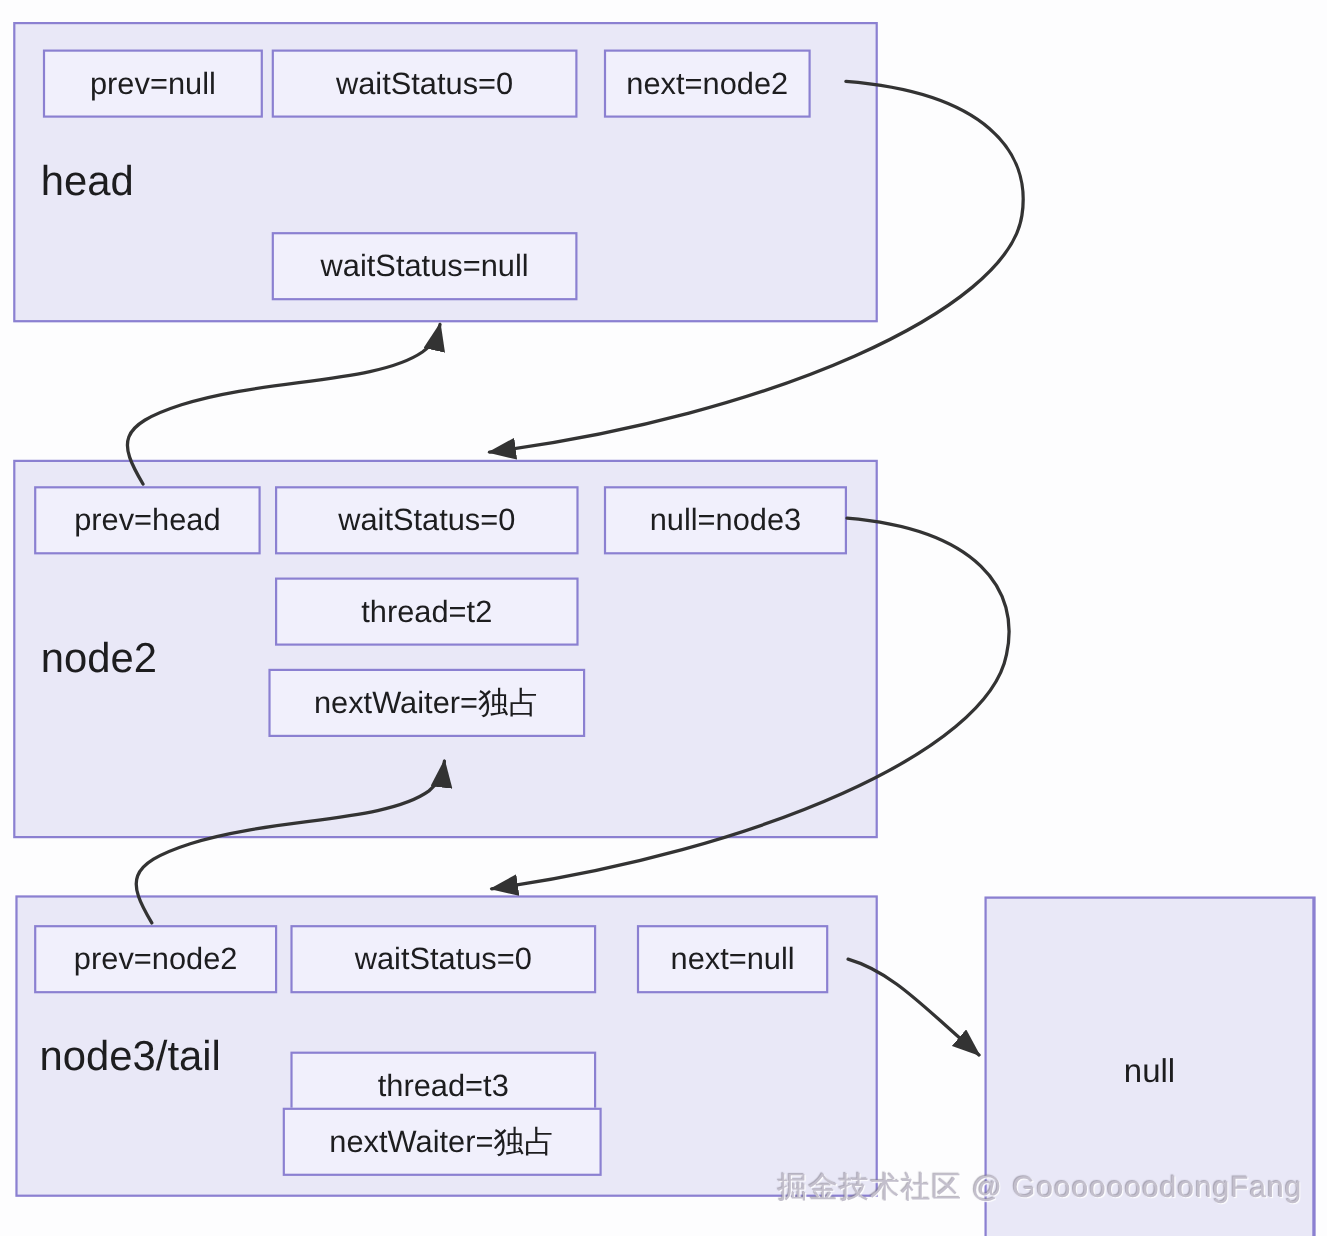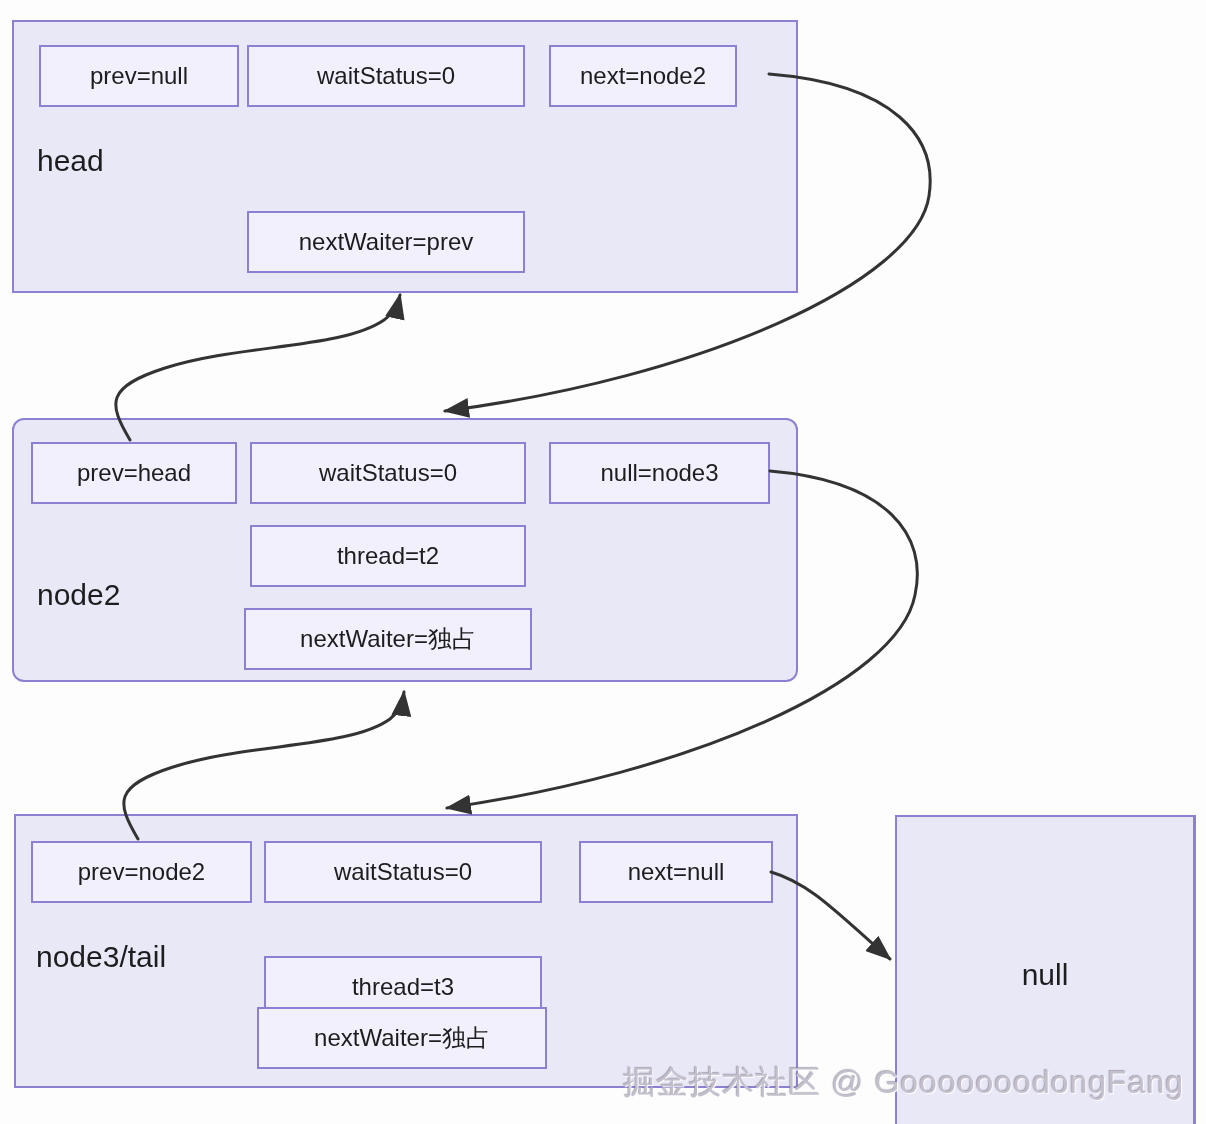--- a/index.html
+++ b/index.html
@@ -13,67 +13,67 @@
     background:var(--node-fill,#e9e8f7);
     border:2px solid var(--border,#8b80d1);
     box-sizing:border-box;
   }
   .field{
     position:absolute;
     background:var(--field-fill,#f1f0fc);
     border:2px solid var(--border,#8b80d1);
     box-sizing:border-box;
     display:flex;align-items:center;justify-content:center;
-    font-size:24px;white-space:nowrap;
+    font-size:28px;white-space:nowrap;
   }
   .node-label{
-    position:absolute;font-size:30px;white-space:nowrap;
+    position:absolute;font-size:38px;white-space:nowrap;
   }
   #null-box{
     position:absolute;left:895px;top:815px;width:301px;height:321px;
     background:var(--node-fill,#e9e8f7);
     border:2px solid var(--border,#8b80d1);
     border-bottom-width:4px;border-right-width:3px;
     box-sizing:border-box;
     display:flex;align-items:center;justify-content:center;
     font-size:30px;
   }
   #arrows{position:absolute;left:0;top:0;width:1206px;height:1124px;pointer-events:none;z-index:5;}
   #watermark{
     position:absolute;right:22px;top:1061px;z-index:10;
-    font-size:32px;letter-spacing:1px;
+    font-size:27px;letter-spacing:1px;
     color:#c3bfcc;
     text-shadow:1px 1px 1px #ffffff,-1px -1px 1px rgba(125,120,135,.6);
     white-space:nowrap;
   }
 </style>
 </head>
 <body style="--node-fill: #e9e8f7; --field-fill: #f1f0fc; --border: #8b80d1; --text: #1d1d1f;">
 
 <div class="node" id="node-head" style="left:12px;top:20px;width:786px;height:273px;">
   <div class="field" style="left:25px;top:23px;width:200px;height:62px;">prev=null</div>
   <div class="field" style="left:233px;top:23px;width:278px;height:62px;">waitStatus=0</div>
   <div class="field" style="left:535px;top:23px;width:188px;height:62px;">next=node2</div>
-  <div class="field" style="left:233px;top:189px;width:278px;height:62px;">nextWaiter=prev</div>
+  <div class="field" style="left:233px;top:189px;width:278px;height:62px;">waitStatus=null</div>
   <div class="node-label" style="left:23px;top:122px;">head</div>
 </div>
 
-<div class="node" id="node-node2" style="left:12px;top:418px;width:786px;height:264px;border-radius:12px;">
+<div class="node" id="node-node2" style="left:12px;top:418px;width:786px;height:344px;">
   <div class="field" style="left:17px;top:22px;width:206px;height:62px;">prev=head</div>
   <div class="field" style="left:236px;top:22px;width:276px;height:62px;">waitStatus=0</div>
   <div class="field" style="left:535px;top:22px;width:221px;height:62px;">null=node3</div>
   <div class="field" style="left:236px;top:105px;width:276px;height:62px;">thread=t2</div>
   <div class="field" style="left:230px;top:188px;width:288px;height:62px;">nextWaiter=独占</div>
   <div class="node-label" style="left:23px;top:122px;margin-top:36px;">node2</div>
 </div>
 
 <div class="node" id="node-node3" style="left:14px;top:814px;width:784px;height:274px;">
   <div class="field" style="left:15px;top:25px;width:221px;height:62px;">prev=node2</div>
   <div class="field" style="left:248px;top:25px;width:278px;height:62px;">waitStatus=0</div>
-  <div class="field" style="left:563px;top:25px;width:194px;height:62px;">next=null</div>
+  <div class="field" style="left:563px;top:25px;width:174px;height:62px;">next=null</div>
   <div class="field" style="left:248px;top:108px;width:278px;height:62px;margin-top:32px;">thread=t3</div>
   <div class="field" style="left:241px;top:191px;width:290px;height:62px;">nextWaiter=独占</div>
   <div class="node-label" style="left:20px;top:124px;">node3/tail</div>
 </div>
 
 <div id="null-box">
   <span>null</span>
 </div>
 
 <svg id="arrows" viewBox="0 0 1206 1124" xmlns="http://www.w3.org/2000/svg">

